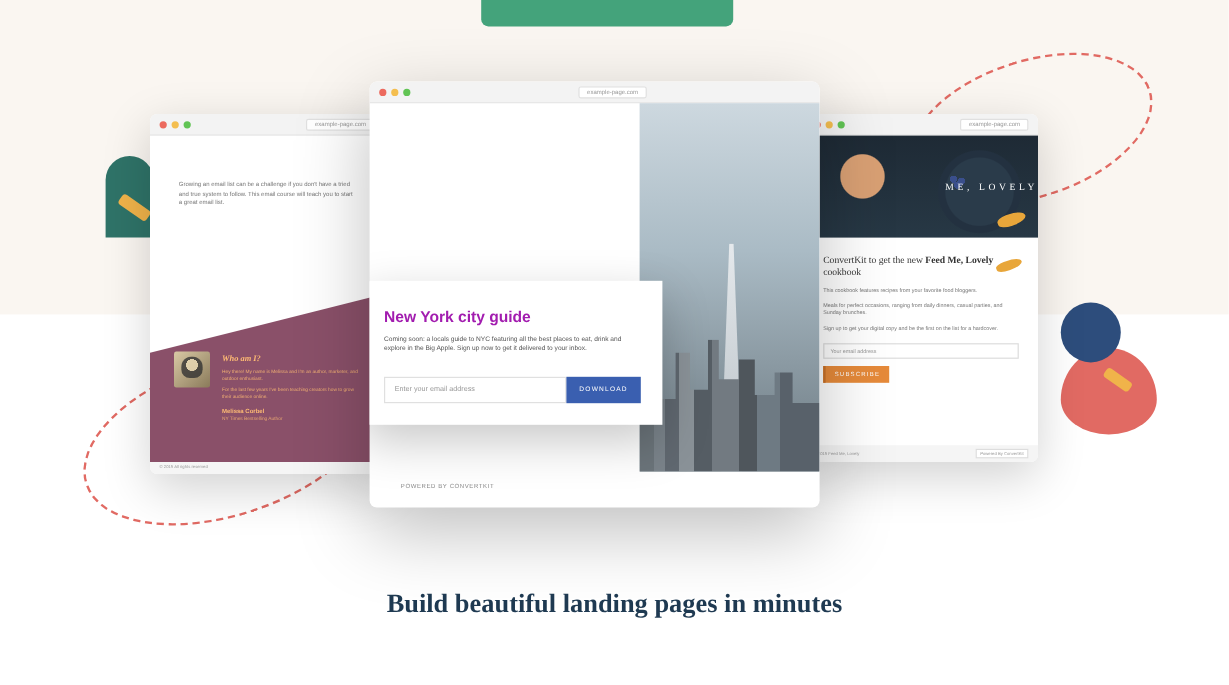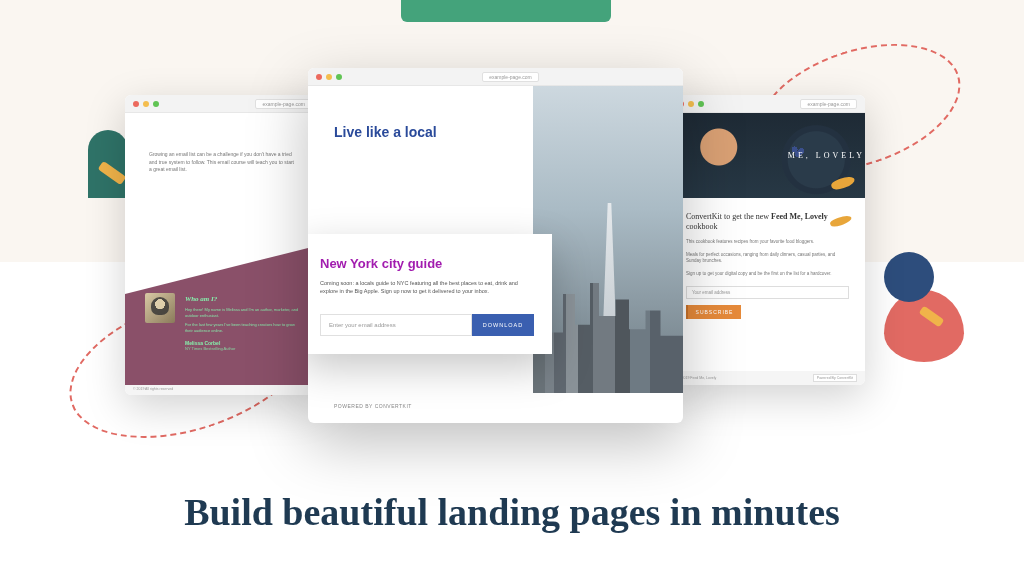--- a/index.html
+++ b/index.html
@@ -120,21 +120,21 @@
   .mock-left { left: 125px; top: 95px; width: 195px; height: 300px; z-index: 3; }
   .ml-body { padding: 30px 24px 0; }
   .ml-title { font-family: Georgia, serif; font-size: 13px; line-height: 1.25; color: #222; }
   .ml-desc { font-size: 5px; color: #777; margin-top: 8px; line-height: 1.5; }
   .ml-diag {
     position: absolute;
     left: 0; right: 0; bottom: 10px;
     height: 140px;
     background: #8a5069;
     clip-path: polygon(0 35%, 100% 0, 100% 100%, 0 100%);
-    color: #86efac;
+    color: #fdba74;
     padding: 50px 20px 0 20px;
   }
   .ml-who h4 { font-family: Georgia, serif; font-size: 7px; font-style: italic; margin-bottom: 4px; }
   .ml-who p { font-size: 4px; line-height: 1.5; opacity: .9; margin-bottom: 3px;}
   .ml-avatar {
     position:absolute; left:20px; top:48px;
     width:30px; height:30px;
     background: linear-gradient(135deg,#d9c9a5,#8a7a5a);
     border-radius:2px;
   }
@@ -278,21 +278,21 @@
   }
   .mc-powered { position:absolute; left:26px; bottom:14px; font-size:5px; color:#888; letter-spacing:.5px;}
 
   
   .headline {
     position:absolute;
     left:0; right:0; top: 490px;
     text-align:center;
     font-family: Georgia, "Times New Roman", serif;
     font-weight: 700;
-    font-size: 38px;
+    font-size: 22px;
     color: #1f3a52;
   }
 </style>
 </head>
 <body>
 
 <div class="cream-band"></div>
 <div class="top-green"></div>
 
 <div class="ellipse1"></div>
@@ -352,21 +352,20 @@
 
 <div class="browser mock-center">
   <div class="chrome">
     <span class="dot r"></span>
     <span class="dot y"></span>
     <span class="dot g"></span>
     <span class="urlbar" style="margin:0 auto">example-page.com</span>
   </div>
   <div class="mc-body">
     <div class="mc-left">
-      <div class="mc-heading">Live like a local</div>
       <div class="mc-card">
         <h2>New York city guide</h2>
         <p>Coming soon: a locals guide to NYC featuring all the best places to eat, drink and explore in the Big Apple. Sign up now to get it delivered to your inbox.</p>
         <div class="mc-form">
           <div class="mc-email">Enter your email address</div>
           <div class="mc-dl">DOWNLOAD</div>
         </div>
       </div>
       <div class="mc-powered">POWERED BY CONVERTKIT</div>
     </div>

